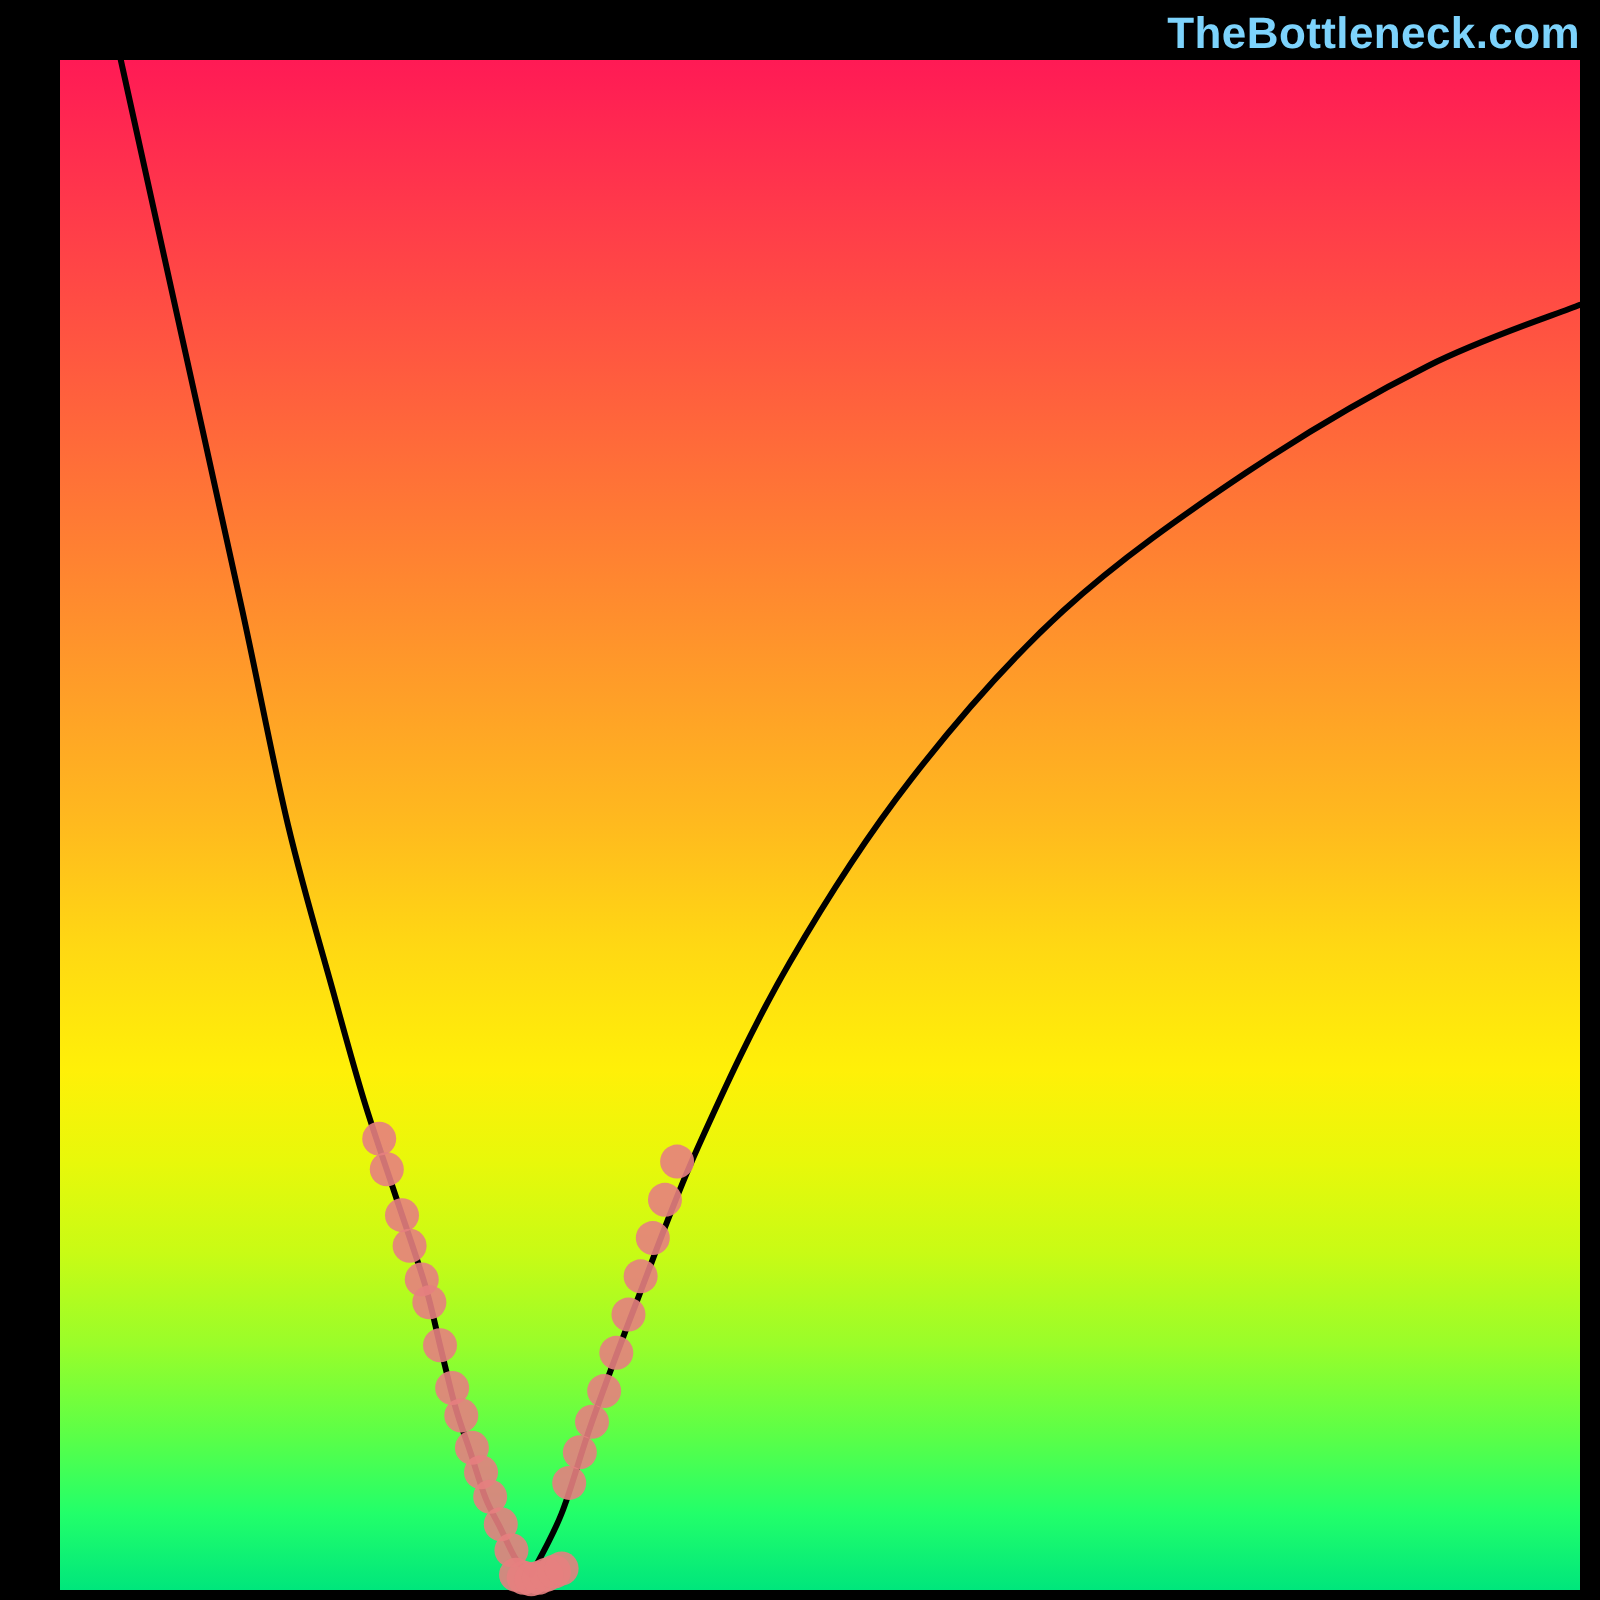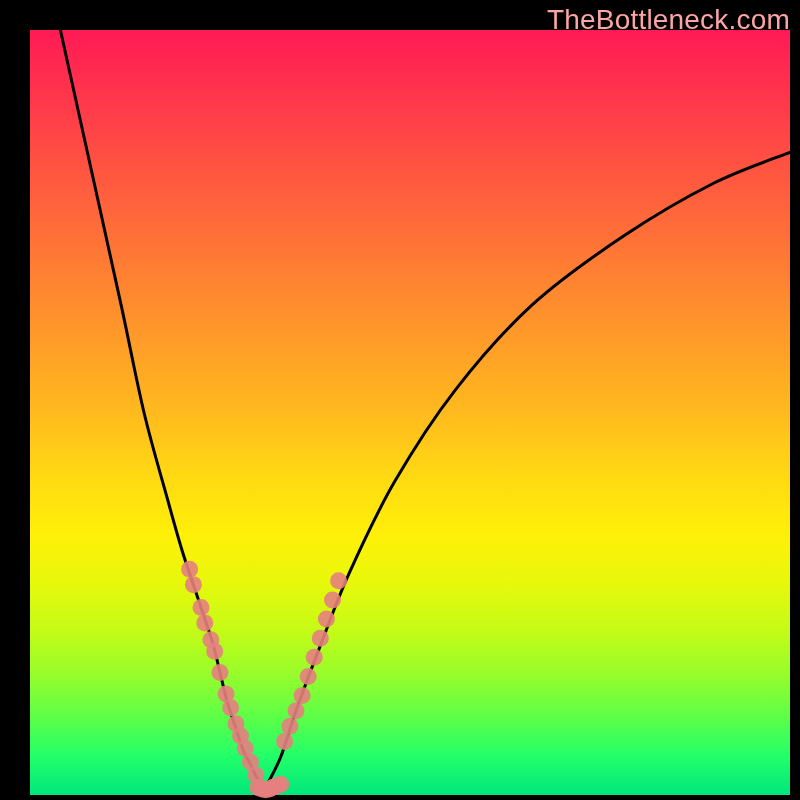--- a/index.html
+++ b/index.html
@@ -39,23 +39,23 @@
       #99fd2a 84%,
       #5aff48 90%,
       #22ff6a 95%,
       #00e67c 100%
     );
   }
   .watermark {
     position: absolute;
     top: 4px;
     right: 10px;
-    color: #fca5a5;
-    font-size: 28px;
-    font-weight: 400;
+    color: #7dd3fc;
+    font-size: 22px;
+    font-weight: 700;
     letter-spacing: 0.2px;
     user-select: none;
   }
   svg.curves {
     position: absolute;
     left: 0;
     top: 0;
     width: 760px;
     height: 765px;
     overflow: visible;

